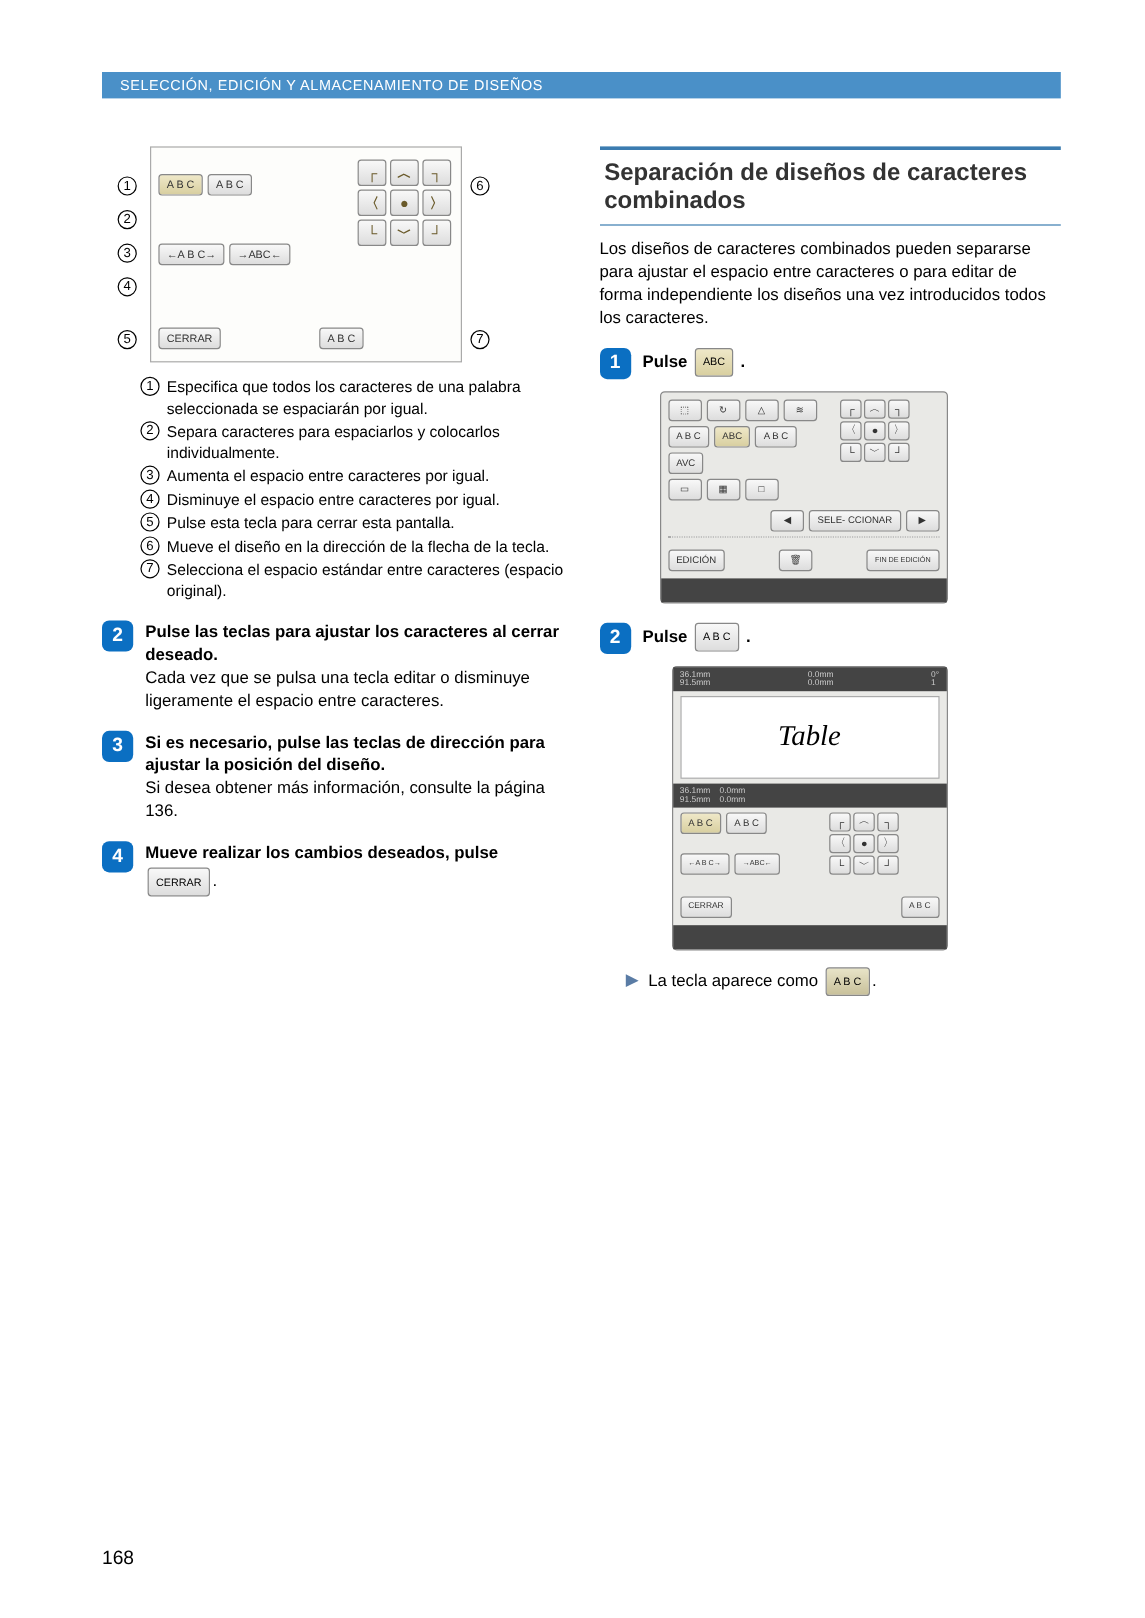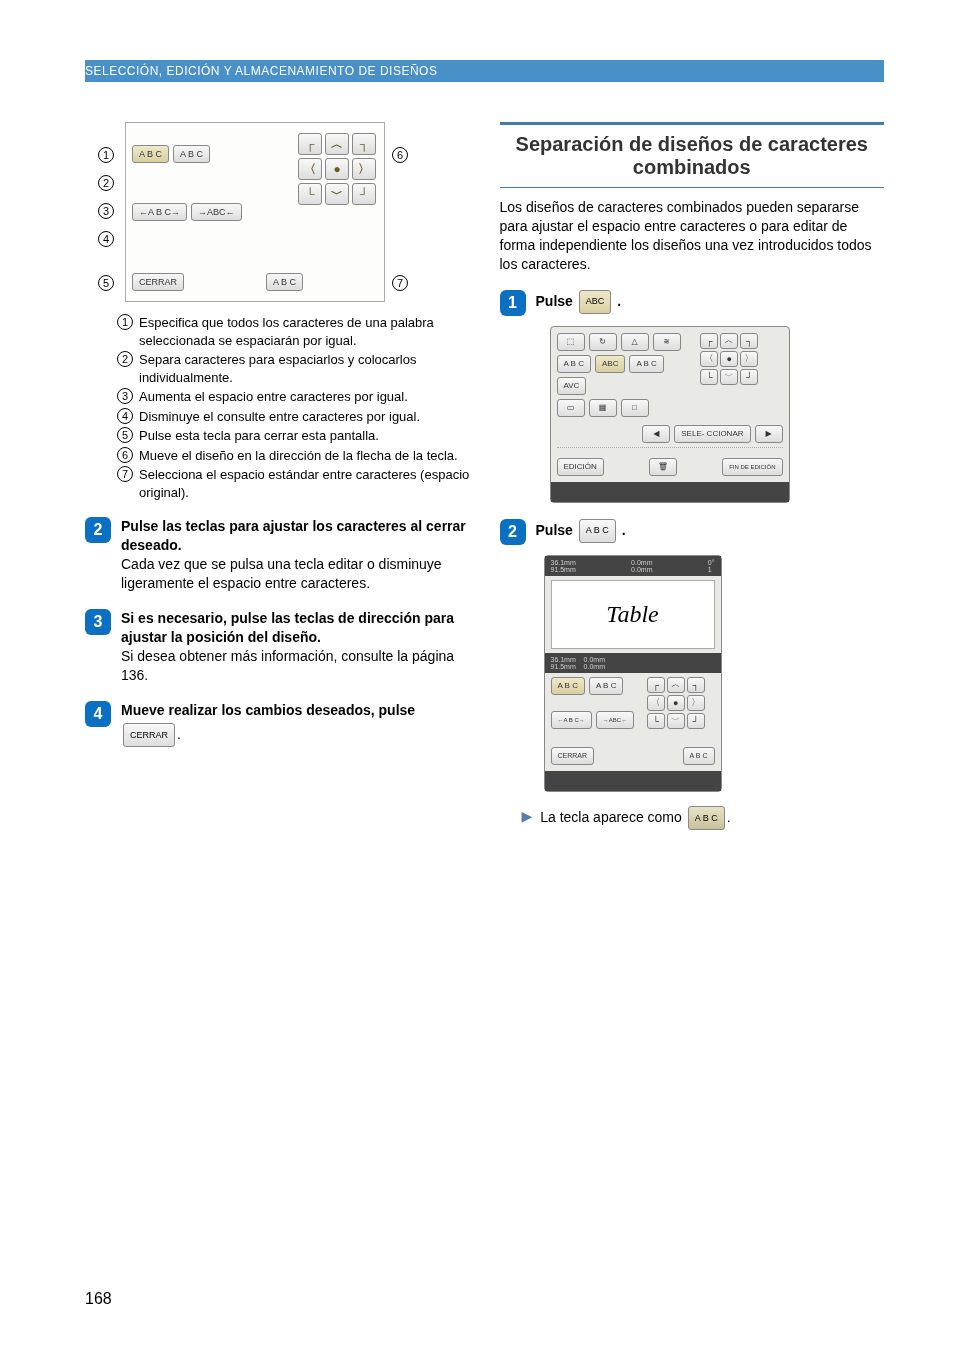--- a/index.html
+++ b/index.html
@@ -13,21 +13,21 @@
     color: #000;
   }
   .page {
     padding: 60px 70px 0 85px;
     box-sizing: border-box;
   }
   .header {
     background: #4a90c8;
     color: #fff;
     font-size: 12px;
-    padding: 4px 0;
+    padding: 4px 15px;
     letter-spacing: 0.5px;
   }
   .columns {
     display: flex;
     gap: 30px;
     margin-top: 40px;
   }
   .col {
     width: 50%;
   }
@@ -118,21 +118,20 @@
     border: 1px solid #888;
     border-radius: 3px;
     height: 18px;
     align-items: center;
   }
   .right-heading-box {
     border-top: 3px solid #3b7cb0;
     border-bottom: 1px solid #3b7cb0;
     padding: 8px 4px;
     position: relative;
-    text-align: center;
   }
   .right-heading-box h2 {
     margin: 0;
     font-size: 20px;
     color: #333;
     font-weight: bold;
   }
   .right-para {
     font-size: 14px;
     line-height: 1.35;
@@ -232,21 +231,21 @@
         <div class="row">
             <span class="num callout">2</span>
             <span>Separa caracteres para espaciarlos y colocarlos individualmente.</span>
           </div>
         <div class="row">
             <span class="num callout">3</span>
             <span>Aumenta el espacio entre caracteres por igual.</span>
           </div>
         <div class="row">
             <span class="num callout">4</span>
-            <span>Disminuye el consulte entre caracteres por igual.</span>
+            <span>Disminuye el espacio entre caracteres por igual.</span>
           </div>
         <div class="row">
             <span class="num callout">5</span>
             <span>Pulse esta tecla para cerrar esta pantalla.</span>
           </div>
         <div class="row">
             <span class="num callout">6</span>
             <span>Mueve el diseño en la dirección de la flecha de la tecla.</span>
           </div>
         <div class="row">
@@ -342,21 +341,21 @@
       </div>
 
       <div class="step">
         <div class="step-badge">2</div>
         <div class="step-body">
           <span class="bold">Pulse</span>
           <span class="inline-btn">A B C</span> <span class="bold">.</span>
         </div>
       </div>
 
-      <div class="screen" style="margin-left:44px; width:178px;">
+      <div class="screen" style="margin-left:60px; width:230px;">
         <div style="background:#444;color:#ddd;margin:-6px -6px 4px -6px;padding:3px 6px;display:flex;justify-content:space-between;">
           <div class="thin-label" style="color:#ccc;">
             <div>36.1mm</div>
             <div>91.5mm</div>
           </div>
           <div class="thin-label" style="color:#ccc;">
             <div>0.0mm</div>
             <div>0.0mm</div>
           </div>
           <div class="thin-label" style="color:#ccc;">

